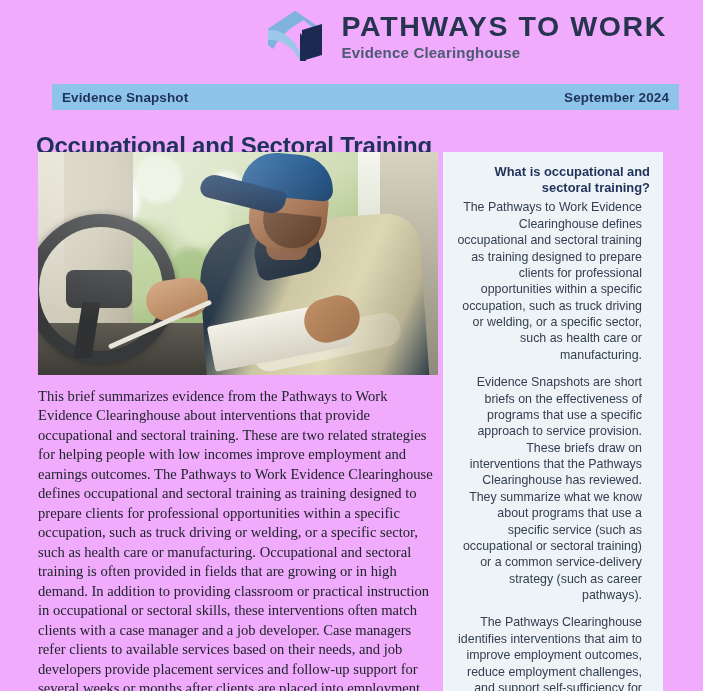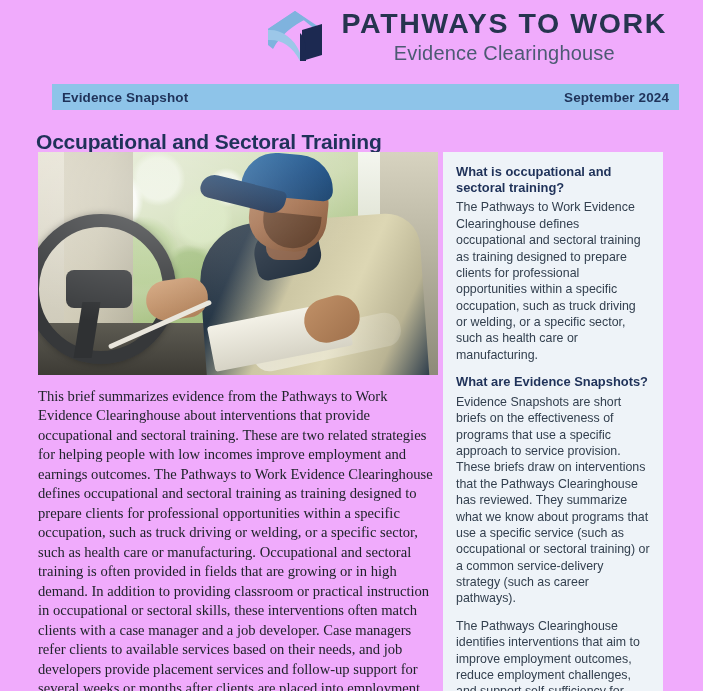--- a/index.html
+++ b/index.html
@@ -48,28 +48,27 @@
   .wordmark { display: flex; flex-direction: column; justify-content: center; }
   .wordmark-main {
     font-size: 28.5px;
     font-weight: bold;
     letter-spacing: 1.6px;
     color: #26344f;
     line-height: 1.05;
     white-space: nowrap;
   }
   .wordmark-sub {
-    font-size: 20px;
-    font-weight: normal;
+    font-size: 15px;
+    font-weight: bold;
     letter-spacing: 0.2px;
     color: #4c5a73;
     line-height: 1.2;
     margin-top: 3px;
     white-space: nowrap;
-    text-align: center;
   }
 
   
   .ribbon {
     position: absolute;
     left: 36px; top: 84px;
     width: 627px;
     height: 26px;
     background: #8ec4e9;
     display: flex;
@@ -84,21 +83,21 @@
     font-size: 13.5px;
     font-weight: bold;
     color: #1f3259;
     letter-spacing: 0.1px;
   }
 
   
   .doc-title {
     position: absolute;
     left: 36px; top: 116px;
-    font-size: 21px;
+    font-size: 24px;
     font-weight: bold;
     color: #1f3259;
     letter-spacing: -0.2px;
     white-space: nowrap;
   }
 
   
   .main-col {
     position: absolute;
     left: 38px; top: 152px;
@@ -288,34 +287,35 @@
   
   .sidebar {
     position: absolute;
     left: 443px; top: 152px;
     width: 220px;
     height: 539px;
     background: #eef3f8;
     box-sizing: border-box;
     padding: 12px 13px 0 13px;
     overflow: hidden;
+    text-align: right;
   }
   .sb-head {
     font-size: 12.9px;
     font-weight: bold;
     color: #1f3259;
     line-height: 1.22;
     margin: 0 0 4px 0;
   }
   .sb-head + .sb-body { margin-top: 0; }
   .sb-body {
     font-size: 12.4px;
     line-height: 1.32;
     color: #33404f;
-    margin: 0 0 11px 0;
+    margin: 0 8px 11px 0;
   }
 </style>
 </head>
 <body>
 
 <div class="page">
 
   <div class="masthead">
     <div class="logo-lockup">
       <span class="logo-mark">
@@ -366,19 +366,18 @@
       <div class="pen"></div>
       <div class="glare"></div>
     </div>
     <p class="body-copy">This brief summarizes evidence from the Pathways to Work Evidence Clearinghouse about interventions that provide occupational and sectoral training. These are two related strategies for helping people with low incomes improve employment and earnings outcomes. The Pathways to Work Evidence Clearinghouse defines occupational and sectoral training as training designed to prepare clients for professional opportunities within a specific occupation, such as truck driving or welding, or a specific sector, such as health care or manufacturing. Occupational and sectoral training is often provided in fields that are growing or in high demand. In addition to providing classroom or practical instruction in occupational or sectoral skills, these interventions often match clients with a case manager and a job developer. Case managers refer clients to available services based on their needs, and job developers provide placement services and follow-up support for several weeks or months after clients are placed into employment. Because the types of training and services offered by occupational training interventions and sectoral training interventions are usually similar, this brief summarizes evidence for occupational and sectoral training interventions together. Many occupational and sectoral training interventions can also be classified as using a career pathways</p>
   </div>
 
   <aside class="sidebar">
     <h2 class="sb-head">What is occupational and sectoral training?</h2>
     <p class="sb-body">The Pathways to Work Evidence Clearinghouse defines occupational and sectoral training as training designed to prepare clients for professional opportunities within a specific occupation, such as truck driving or welding, or a specific sector, such as health care or manufacturing.</p>
 
-    <h2 class="sb-head">What are Evidence Snapshots?</h2>
     <p class="sb-body">Evidence Snapshots are short briefs on the effectiveness of programs that use a specific approach to service provision. These briefs draw on interventions that the Pathways Clearinghouse has reviewed. They summarize what we know about programs that use a specific service (such as occupational or sectoral training) or a common service-delivery strategy (such as career pathways).</p>
 
     <p class="sb-body">The Pathways Clearinghouse identifies interventions that aim to improve employment outcomes, reduce employment challenges, and support self-sufficiency for people with low incomes, especially recipients of public benefits. The Pathways Clearinghouse conducts a transparent, comprehensive search for studies of such interventions,</p>
   </aside>
 
 </div>
 
 </body></html>

